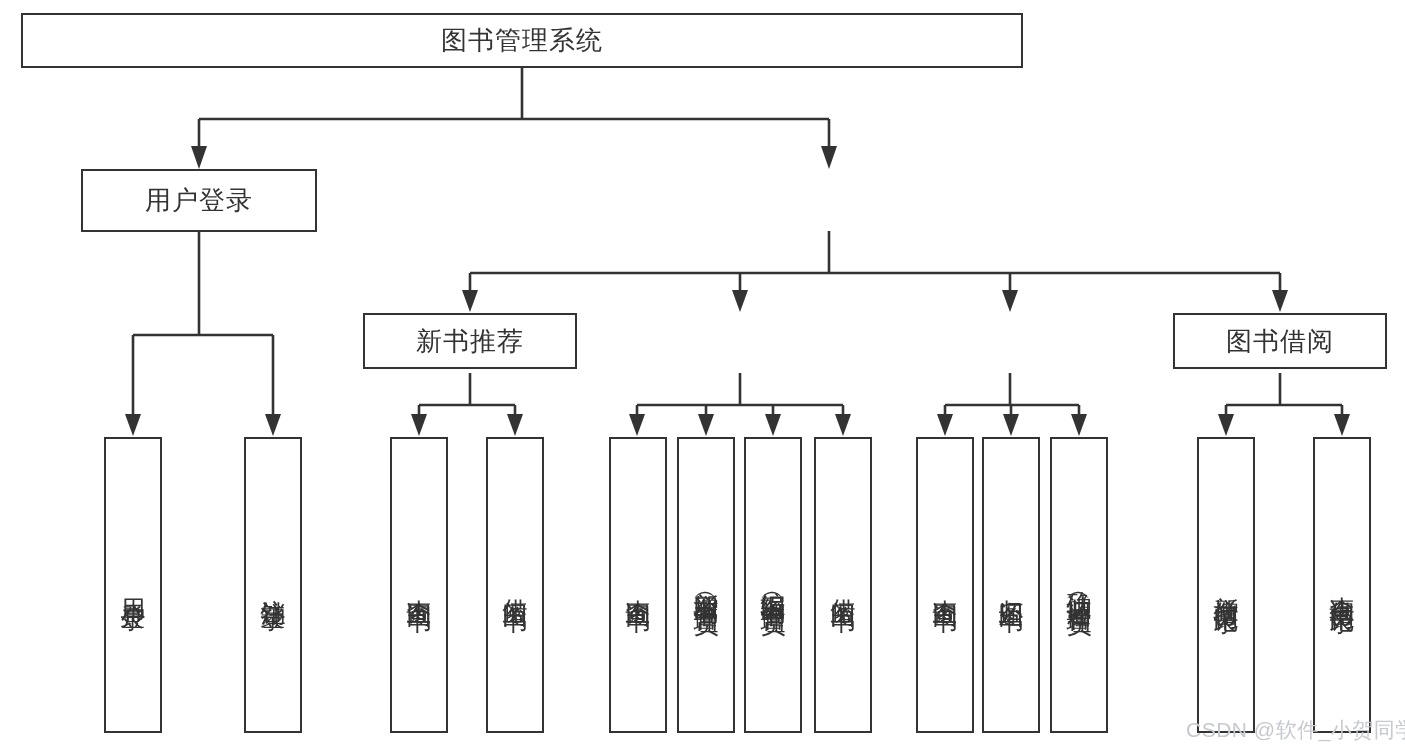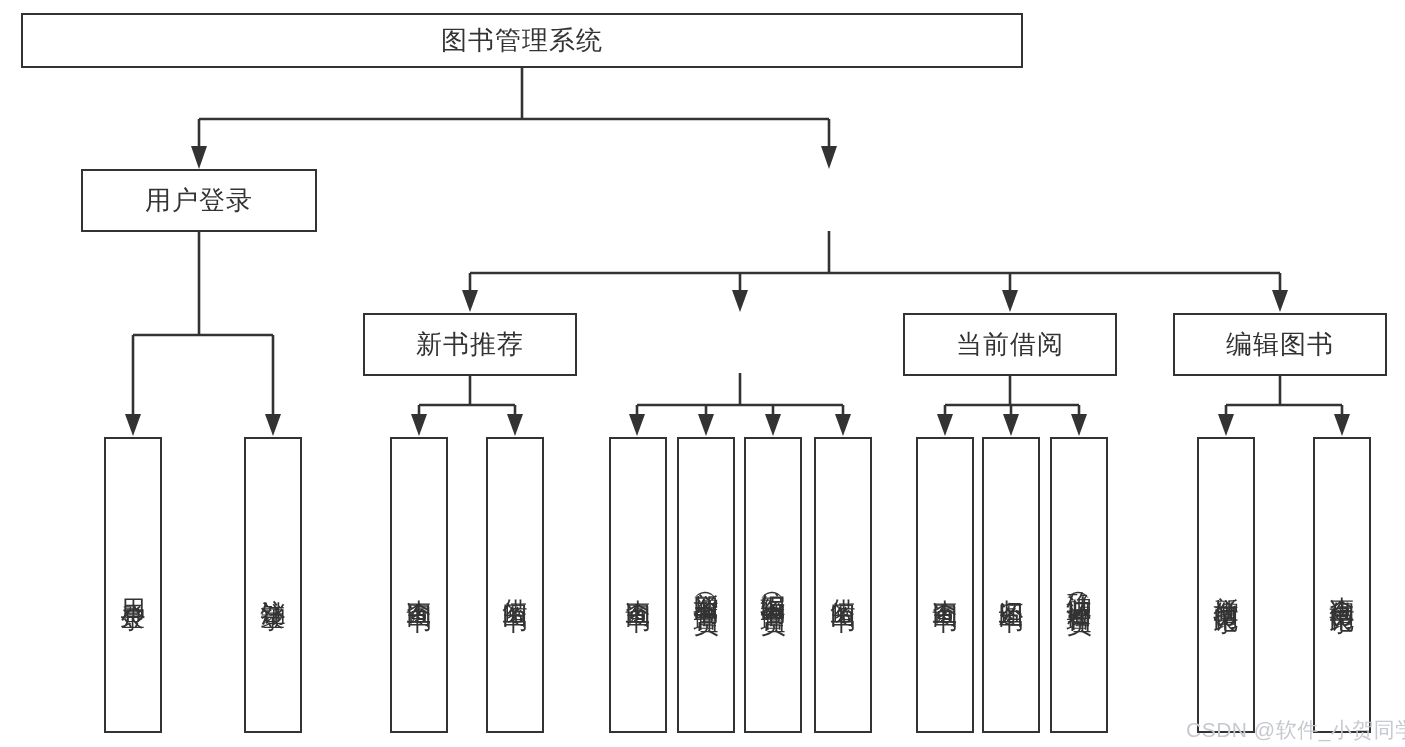--- a/index.html
+++ b/index.html
@@ -9,21 +9,21 @@
   }
   .connectors{position:absolute;left:0;top:0;width:1405px;height:747px;}
   .box{
     position:absolute;box-sizing:border-box;border:2.5px solid #333333;
     background:#ffffff;display:flex;align-items:center;justify-content:center;
     text-align:center;
   }
   .h-label{font-size:26px;letter-spacing:1px;white-space:nowrap;}
   .root-box{left:21px;top:13px;width:1002px;height:55px;}
   .l2-box{top:169px;width:236px;height:63px;}
-  .sec-box{top:313px;width:214px;height:63px;}
+  .sec-box{top:313px;width:214px;height:56px;}
   .leaf{top:437px;width:58px;height:296px;}
   .v-label{
     writing-mode:vertical-rl;text-orientation:mixed;
     font-size:25px;letter-spacing:3px;line-height:1;white-space:nowrap;
   }
   .watermark{
     position:absolute;left:1186px;top:716px;z-index:5;
     font-size:21px;letter-spacing:0.5px;color:#c6c9cf;white-space:nowrap;
   }
 </style>
@@ -102,25 +102,22 @@
     <span class="h-label">图书管理系统</span>
   </div>
 
   <div class="box l2-box" style="left:81px;">
     <span class="h-label">用户登录</span>
   </div>
 
   <div class="box sec-box" style="left:363px;">
     <span class="h-label">新书推荐</span>
   </div>
-  <div class="box sec-box" style="left:903px;">
-    <span class="h-label">当前借阅</span>
-  </div>
   <div class="box sec-box" style="left:1173px;">
-    <span class="h-label">编辑图书</span>
+    <span class="h-label">图书借阅</span>
   </div>
 
   <div class="box leaf" style="left:104px;">
     <span class="v-label">用户登录</span>
   </div>
   <div class="box leaf" style="left:244px;">
     <span class="v-label">注销登录</span>
   </div>
   <div class="box leaf" style="left:390px;">
     <span class="v-label">查询图书</span>

